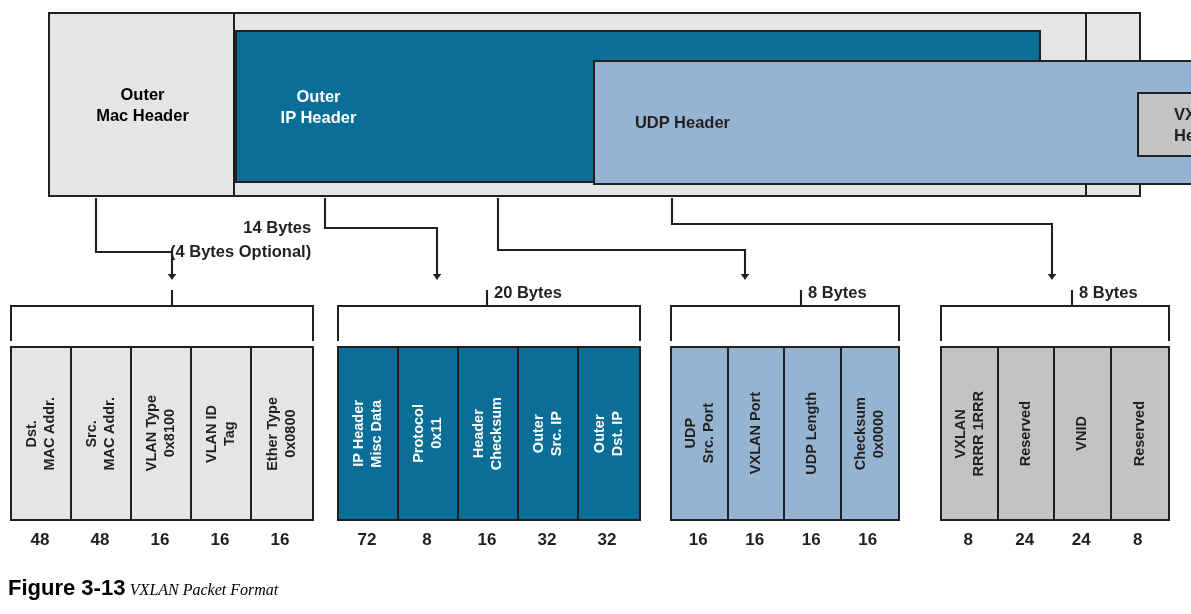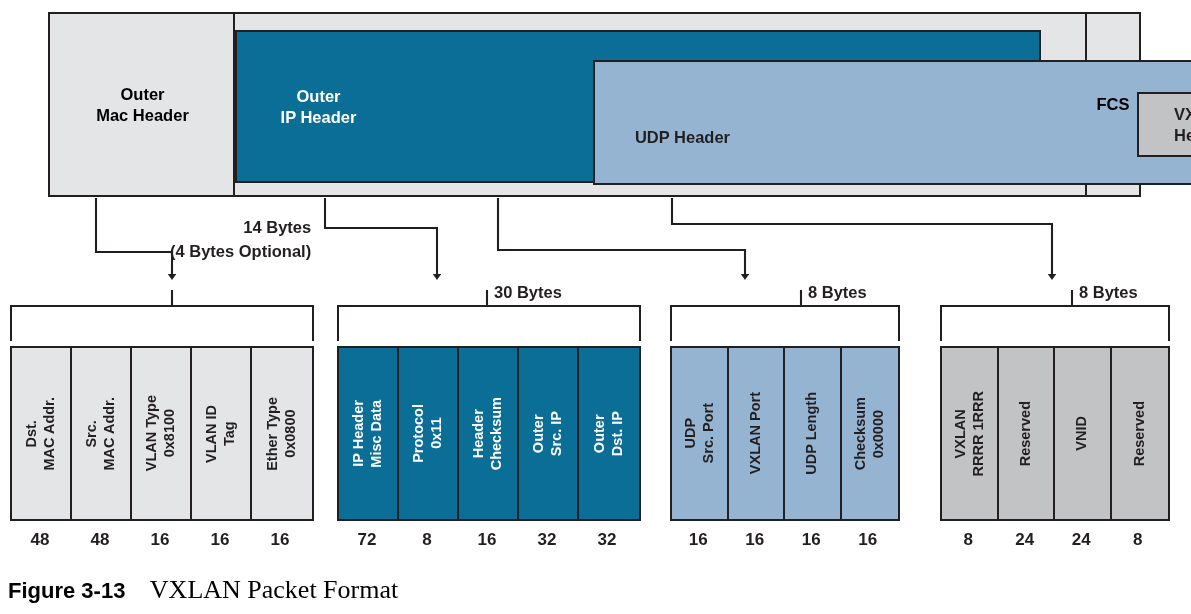--- a/index.html
+++ b/index.html
@@ -18,21 +18,21 @@
         font-weight:bold;line-height:1.25;}
 
   #box-outer-ip{left:185px;top:16px;width:806px;height:153px;
         background:#0b6e97;color:#fff;font-size:16.5px;}
   #lbl-outer-ip{position:absolute;left:0;top:0;width:163px;height:149px;
         display:flex;align-items:center;justify-content:center;text-align:center;}
 
   #box-udp{left:356px;top:28px;width:620px;height:125px;
         background:#95b4d2;color:#231f20;font-size:16.5px;}
   #lbl-udp{position:absolute;left:0;top:0;width:175px;height:121px;
-        display:flex;align-items:center;justify-content:center;text-align:center;margin-top:15px;}
+        display:flex;align-items:center;justify-content:center;text-align:center;}
 
   #box-vxlan{left:542px;top:30px;width:130px;height:65px;
         background:#c2c3c5;color:#231f20;font-size:16.5px;}
 
   #lbl-mac{left:0;top:0;width:185px;height:181px;
         display:flex;align-items:center;justify-content:center;text-align:center;
         font-weight:bold;font-size:16.5px;line-height:1.25;}
   #lbl-fcs{left:1037px;top:0;width:52px;height:181px;
         display:flex;align-items:center;justify-content:center;text-align:center;
         font-weight:bold;font-size:16.5px;}
@@ -69,22 +69,22 @@
 
   #grp-mac{left:10px;top:305px;width:300px;}
   #grp-ip{left:337px;top:305px;width:300px;}
   #grp-udp{left:670px;top:305px;width:226px;}
   #grp-vx{left:940px;top:305px;width:226px;}
 
   
   #caption{left:8px;top:575px;white-space:nowrap;}
   #cap-fig{font-size:22px;font-weight:bold;color:#000;
            font-family:Liberation Sans, sans-serif;}
-  #cap-title{font-size:26px;color:#000;
-           font-family:"Liberation Serif",serif;margin-left:20px;}
+  #cap-title{font-size:16px;font-style:italic;color:#000;
+           font-family:"Liberation Serif",serif;}
 </style>
 </head>
 <body>
 
 <div class="abs" id="packet-band">
 
   <div class="abs" id="lbl-mac">Outer<br>Mac Header</div>
 
   <div class="vline" style="left:183px"></div>
   <div class="vline" style="left:1035px"></div>
@@ -93,21 +93,20 @@
     <div id="lbl-outer-ip">Outer<br>IP Header</div>
 
     <div class="pbox" id="box-udp">
       <div id="lbl-udp">UDP Header</div>
 
       <div class="pbox" id="box-vxlan">VXLAN<br>Header</div>
 
     </div>
   </div>
 
-  <div class="abs" id="lbl-fcs">FCS</div>
 </div>
 
 <svg class="abs" id="connectors" viewBox="0 0 1191 614">
   <defs>
     <marker id="arr" markerWidth="9" markerHeight="9" refX="3" refY="4.2" orient="auto" markerUnits="userSpaceOnUse">
       <path d="M0,0 L6,4.2 L0,8.4 z" fill="#231f20"></path>
     </marker>
   </defs>
   <g stroke="#231f20" stroke-width="2.1" fill="none">
 
@@ -122,21 +121,21 @@
 
   <g stroke="#231f20" stroke-width="2.1" fill="none">
     <path d="M172,290 L172,305"></path>
     <path d="M487,290 L487,305"></path>
     <path d="M801,290 L801,305"></path>
     <path d="M1072,290 L1072,305"></path>
   </g>
 </svg>
 
 <div class="abs byteslbl" id="bytes-mac">14 Bytes<br>(4 Bytes Optional)</div>
-<div class="abs byteslbl" id="bytes-ip">30 Bytes</div>
+<div class="abs byteslbl" id="bytes-ip">20 Bytes</div>
 <div class="abs byteslbl" id="bytes-udp">8 Bytes</div>
 <div class="abs byteslbl" id="bytes-vx">8 Bytes</div>
 
 <div class="group" id="grp-mac">
     <div class="bracket" style="width: 304px; left: 0px; top: 0px;"></div>
     <div class="fields g-gray" style="top: 41px; left: 0px;">
       <div class="fld" style="width: 60px;">
         <span>Dst.<br>MAC Addr.</span>
       </div>
       <div class="fld" style="width: 60px;">

